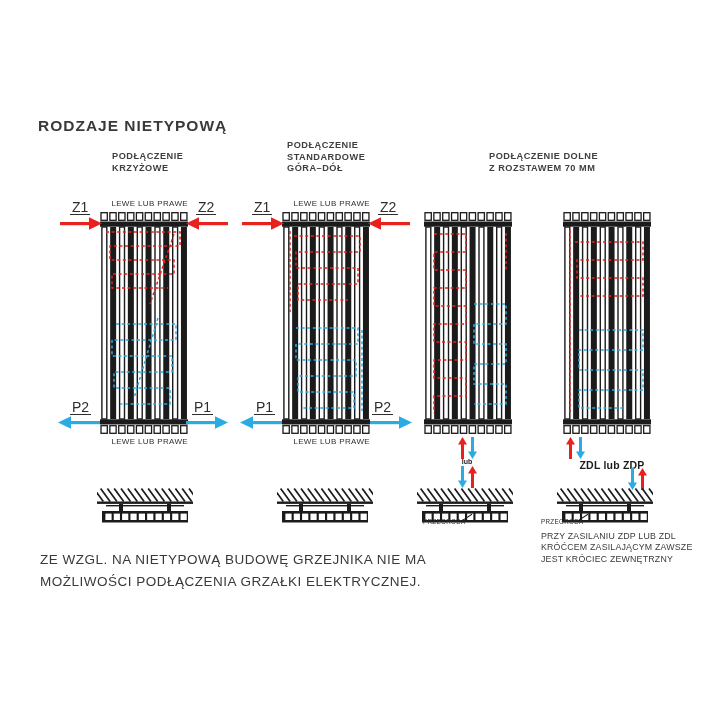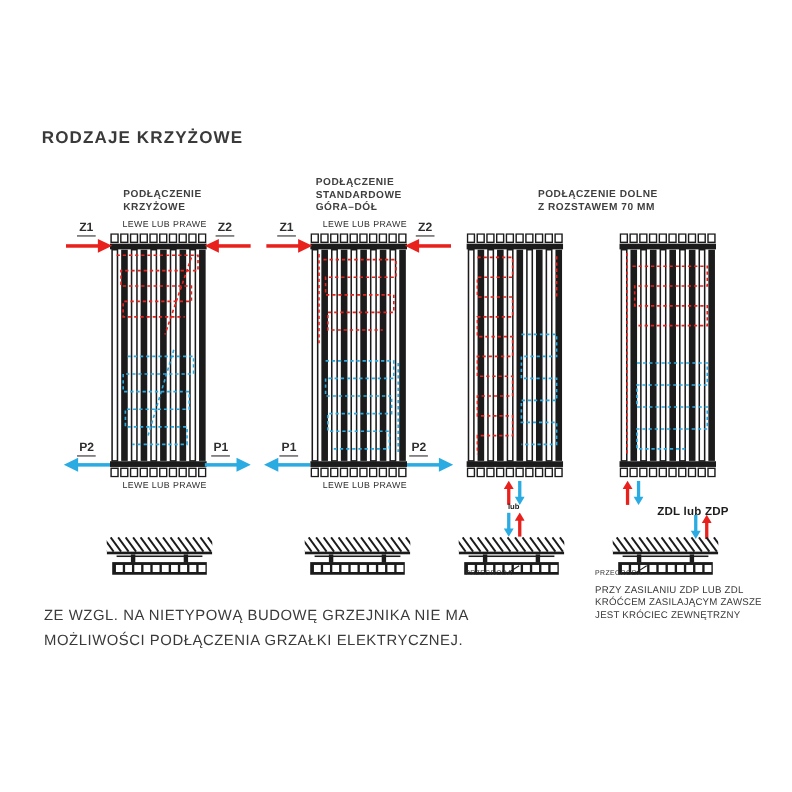--- a/index.html
+++ b/index.html
@@ -1,40 +1,40 @@
 <!DOCTYPE html>
 <html><head>
 <meta charset="utf-8">
 <style>
   html,body{margin:0;padding:0;background:#fff;}
   #stage{position:relative;width:720px;height:720px;background:#ffffff;overflow:hidden;
          font-family:"Liberation Sans",sans-serif;color:#3a3a3a;}
   .abs{position:absolute;}
   .ml{white-space:pre-line;}
   #title{left:38px;top:117px;font-size:15.5px;font-weight:600;letter-spacing:1px;color:#3a3a3a;}
-  .col-header{font-size:9.2px;font-weight:600;letter-spacing:.5px;color:#3f3f3f;line-height:11.5px;margin-top:20px;}
+  .col-header{font-size:9.2px;font-weight:600;letter-spacing:.5px;color:#3f3f3f;line-height:11.5px;}
   .rad-label{width:88px;text-align:right;font-size:8px;font-weight:500;letter-spacing:.35px;color:#2e2e2e;}
-  .port{font-size:11px;font-weight:700;color:#2e2e2e;border-bottom:1.6px solid #2e2e2e;
+  .port{font-size:14px;font-weight:400;color:#2e2e2e;border-bottom:1.6px solid #2e2e2e;
         padding:0 2px 1px 2px;line-height:11px;}
   .lub{font-size:7px;font-weight:700;color:#1c1c1c;text-align:center;}
   .conn{font-weight:700;color:#1c1c1c;}
   #zdc-label{font-size:12px;text-align:right;}
   #zdl-label{font-size:10.5px;text-align:center;letter-spacing:.2px;}
   .przegroda{font-size:6.3px;font-weight:500;letter-spacing:.3px;color:#2e2e2e;}
   .leader{width:12px;height:1.4px;background:#1b1b1b;transform:rotate(-33deg);}
   #note-zdp{font-size:8.8px;font-weight:500;line-height:11.3px;letter-spacing:.2px;color:#3a3a3a;}
   #footer-note{font-size:13.5px;font-weight:500;line-height:21.5px;letter-spacing:.5px;color:#3a3a3a;}
   svg{display:block;}
 </style>
 </head>
 <body>
 
 <div id="stage">
 
-  <div class="abs" id="title">RODZAJE KRZYŻOWE</div>
+  <div class="abs" id="title">RODZAJE NIETYPOWĄ</div>
 
   <div class="abs col-header ml" style="left:112px;top:151px;">PODŁĄCZENIE
 KRZYŻOWE</div>
   <div class="abs col-header ml" style="left:287px;top:140px;">PODŁĄCZENIE
 STANDARDOWE
 GÓRA–DÓŁ</div>
   <div class="abs col-header ml" style="left:489px;top:151px;">PODŁĄCZENIE DOLNE
 Z ROZSTAWEM 70 MM</div>
 
   <div class="abs rad-label" style="left:100px;top:199px;">LEWE LUB PRAWE</div>
@@ -350,21 +350,21 @@
       <path d="M7 18 V202" fill="none" stroke="#e8211d" stroke-width="1.5" stroke-dasharray="3 2.6"></path>
       <path d="M12 30 H80 V48 H14 V66 H80 V84 H16" fill="none" stroke="#e8211d" stroke-width="1.5" stroke-dasharray="3 2.6"></path>
       <path d="M16 118 H80 V138 H16 V158 H80 V178 H16 V196 H60" fill="none" stroke="#2aabe2" stroke-width="1.5" stroke-dasharray="3 2.6"></path>
     </svg>
   <svg class="abs" style="left:566px;top:437px;" width="19" height="22" viewBox="0 0 19 22">
       <polygon points="0,7.5 4.5,0 9,7.5" fill="#e8211d"></polygon>
       <rect x="3" y="6" width="3" height="16" fill="#e8211d"></rect>
       <polygon points="10,14.5 14.5,22 19,14.5" fill="#2aabe2"></polygon>
       <rect x="13" y="0" width="3" height="16" fill="#2aabe2"></rect>
     </svg>
-  <div class="abs conn" id="zdl-label" style="left:588px;top:459px;width:84px;">ZDL lub ZDP</div>
+  <div class="abs conn" id="zdl-label" style="left:570px;top:459px;width:84px;">ZDL lub ZDP</div>
   <svg class="abs" style="left:628px;top:468px;" width="19" height="22" viewBox="0 0 19 22">
       <polygon points="0,14.5 4.5,22 9,14.5" fill="#2aabe2"></polygon>
       <rect x="3" y="0" width="3" height="16" fill="#2aabe2"></rect>
       <polygon points="10,7.5 14.5,0 19,7.5" fill="#e8211d"></polygon>
       <rect x="13" y="6" width="3" height="16" fill="#e8211d"></rect>
     </svg>
   <svg class="abs" style="left:557px;top:488px;" width="96" height="36" viewBox="0 0 96 36">
       <line x1="-10" y1="0.5" x2="-0.5" y2="13.5" stroke="#1b1b1b" stroke-width="1.7"></line>
       <line x1="-3.2" y1="0.5" x2="6.3" y2="13.5" stroke="#1b1b1b" stroke-width="1.7"></line>
       <line x1="3.5999999999999996" y1="0.5" x2="13.1" y2="13.5" stroke="#1b1b1b" stroke-width="1.7"></line>

